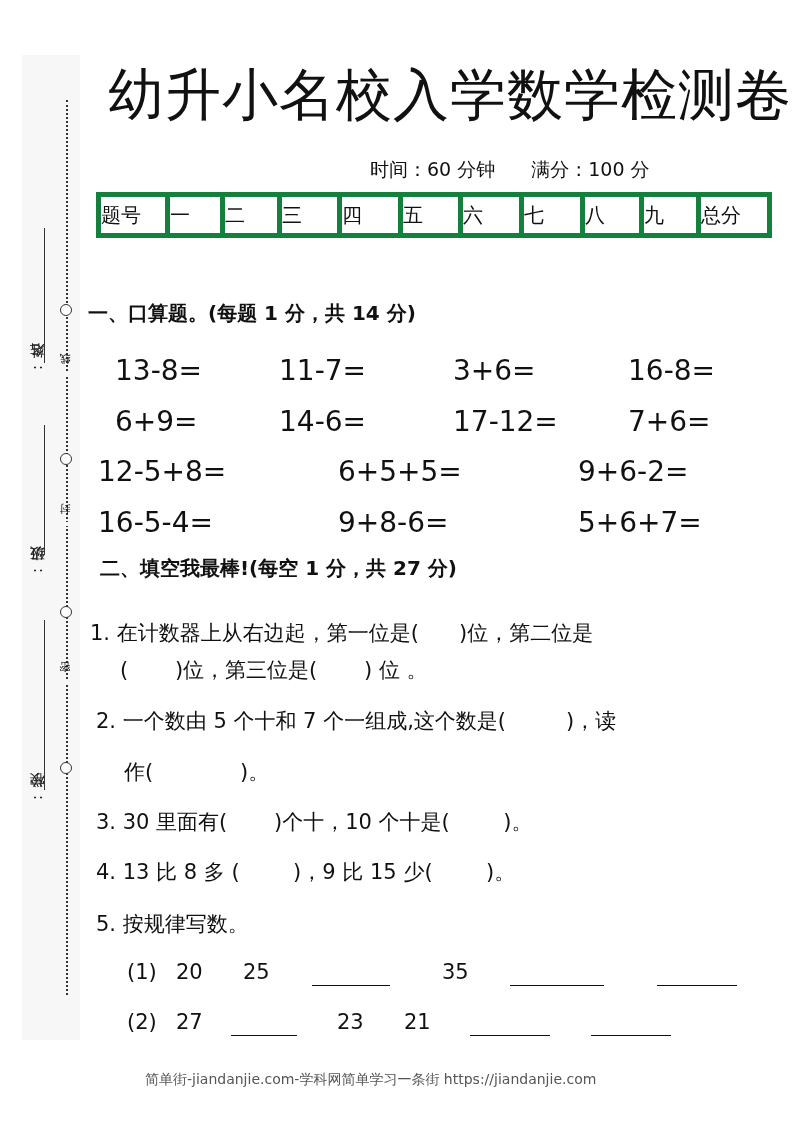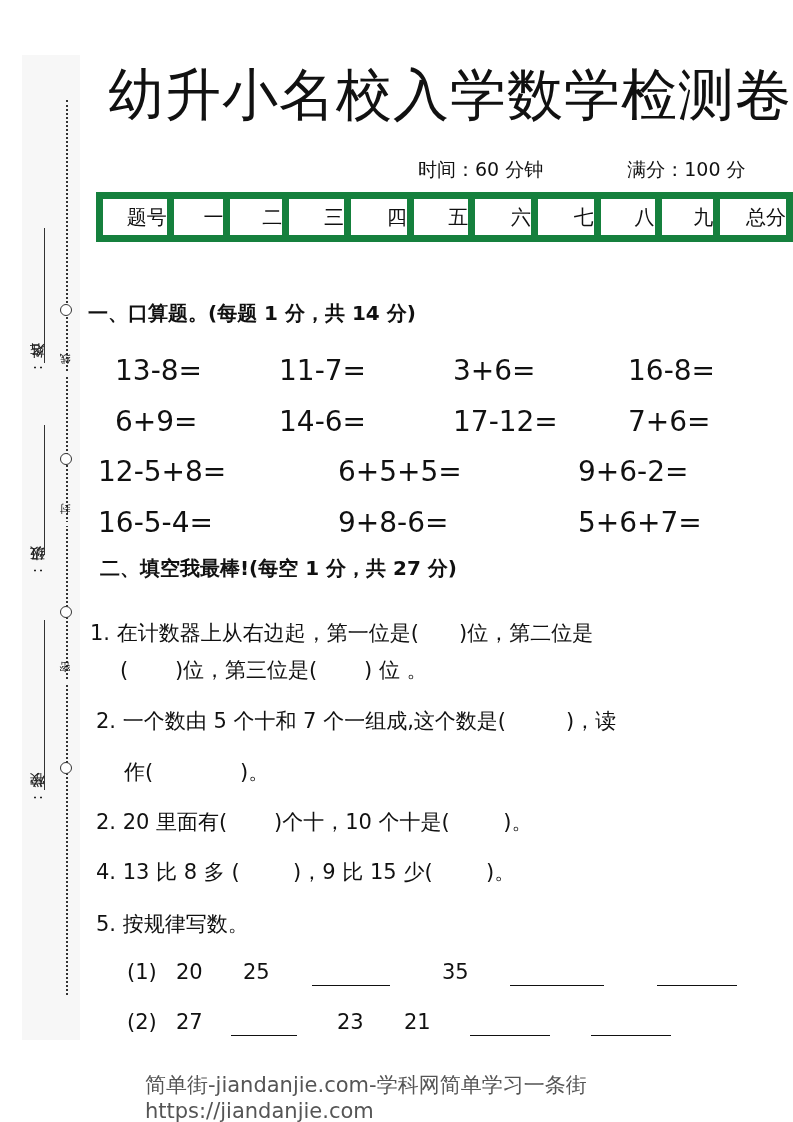--- a/index.html
+++ b/index.html
@@ -5,28 +5,28 @@
   html,body{margin:0;padding:0;background:#fff;}
   body{width:793px;height:1122px;position:relative;overflow:hidden;font-family:"DejaVu Sans",sans-serif;color:#111;}
   .margin-strip{position:absolute;left:22px;top:55px;width:58px;height:985px;background:#f7f7f7;}
   .dotline{position:absolute;left:66px;top:100px;width:0;height:895px;border-left:2px dotted #333;}
   .circle{position:absolute;left:60px;width:10px;height:10px;border:1.5px solid #333;border-radius:50%;background:#fff;}
   .vtext{position:absolute;font-size:15px;writing-mode:vertical-rl;transform:rotate(180deg);color:#222;}
   .seal{position:absolute;left:59px;font-size:11px;background:#f7f7f7;padding:2px 0;writing-mode:vertical-rl;transform:rotate(180deg);}
   .uline{position:absolute;left:44px;width:0;border-left:1.5px solid #333;}
   .title{position:absolute;left:108px;top:58px;font-size:56px;letter-spacing:1px;font-family:"DejaVu Serif",serif;}
   .meta{position:absolute;left:370px;top:157px;font-size:19px;}
-  .meta span{margin-right:36px;margin-left:48px;}
+  .meta span{margin-right:36px;}
   table.score{position:absolute;left:96px;top:192px;border-collapse:collapse;font-size:20px;}
-  table.score td{border:7px solid #15803d;height:36px;text-align:right;padding:0;font-family:"DejaVu Serif",serif;}
+  table.score td{border:5px solid #15803d;height:36px;text-align:left;padding:0;font-family:"DejaVu Serif",serif;}
   .sec{position:absolute;font-size:20px;font-weight:bold;}
   .calc{position:absolute;font-size:28px;}
   .q{position:absolute;font-size:21px;white-space:pre;}
   .blank{display:inline-block;border-bottom:1.5px solid #111;height:1px;vertical-align:baseline;}
-  .footer{position:absolute;left:145px;top:1071px;font-size:21px;color:#555;}
+  .footer{position:absolute;left:145px;top:1071px;font-size:14px;color:#555;}
 </style>
 </head>
 <body>
 
 <div class="margin-strip"></div>
 <div class="dotline"></div>
 <div class="circle" style="top:304px"></div>
 <div class="circle" style="top:453px"></div>
 <div class="circle" style="top:606px"></div>
 <div class="circle" style="top:762px"></div>
@@ -78,21 +78,21 @@
 <div class="calc" style="left:578px;top:455px">9+6-2=</div>
 <div class="calc" style="left:98px;top:506px">16-5-4=</div>
 <div class="calc" style="left:338px;top:506px">9+8-6=</div>
 <div class="calc" style="left:578px;top:506px">5+6+7=</div>
 
 <div class="sec" style="left:100px;top:555px">二、填空我最棒!(每空 1 分，共 27 分)</div>
 <div class="q" style="left:90px;top:619px">1. 在计数器上从右边起，第一位是(      )位，第二位是</div>
 <div class="q" style="left:120px;top:656px">(       )位，第三位是(       ) 位 。</div>
 <div class="q" style="left:96px;top:707px">2. 一个数由 5 个十和 7 个一组成,这个数是(         )，读</div>
 <div class="q" style="left:124px;top:758px">作(             )。</div>
-<div class="q" style="left:96px;top:808px">2. 20 里面有(       )个十，10 个十是(        )。</div>
+<div class="q" style="left:96px;top:808px">3. 30 里面有(       )个十，10 个十是(        )。</div>
 <div class="q" style="left:96px;top:858px">4. 13 比 8 多 (        )，9 比 15 少(        )。</div>
 <div class="q" style="left:96px;top:910px">5. 按规律写数。</div>
 
 <div class="q" style="left:127px;top:960px"><span>(1)</span></div>
 <div class="q" style="left:176px;top:960px">20</div>
 <div class="q" style="left:243px;top:960px">25</div>
 <div class="blank" style="position:absolute;left:312px;top:984px;width:78px"></div>
 <div class="q" style="left:442px;top:960px">35</div>
 <div class="blank" style="position:absolute;left:510px;top:984px;width:94px"></div>
 <div class="blank" style="position:absolute;left:657px;top:984px;width:80px"></div>

